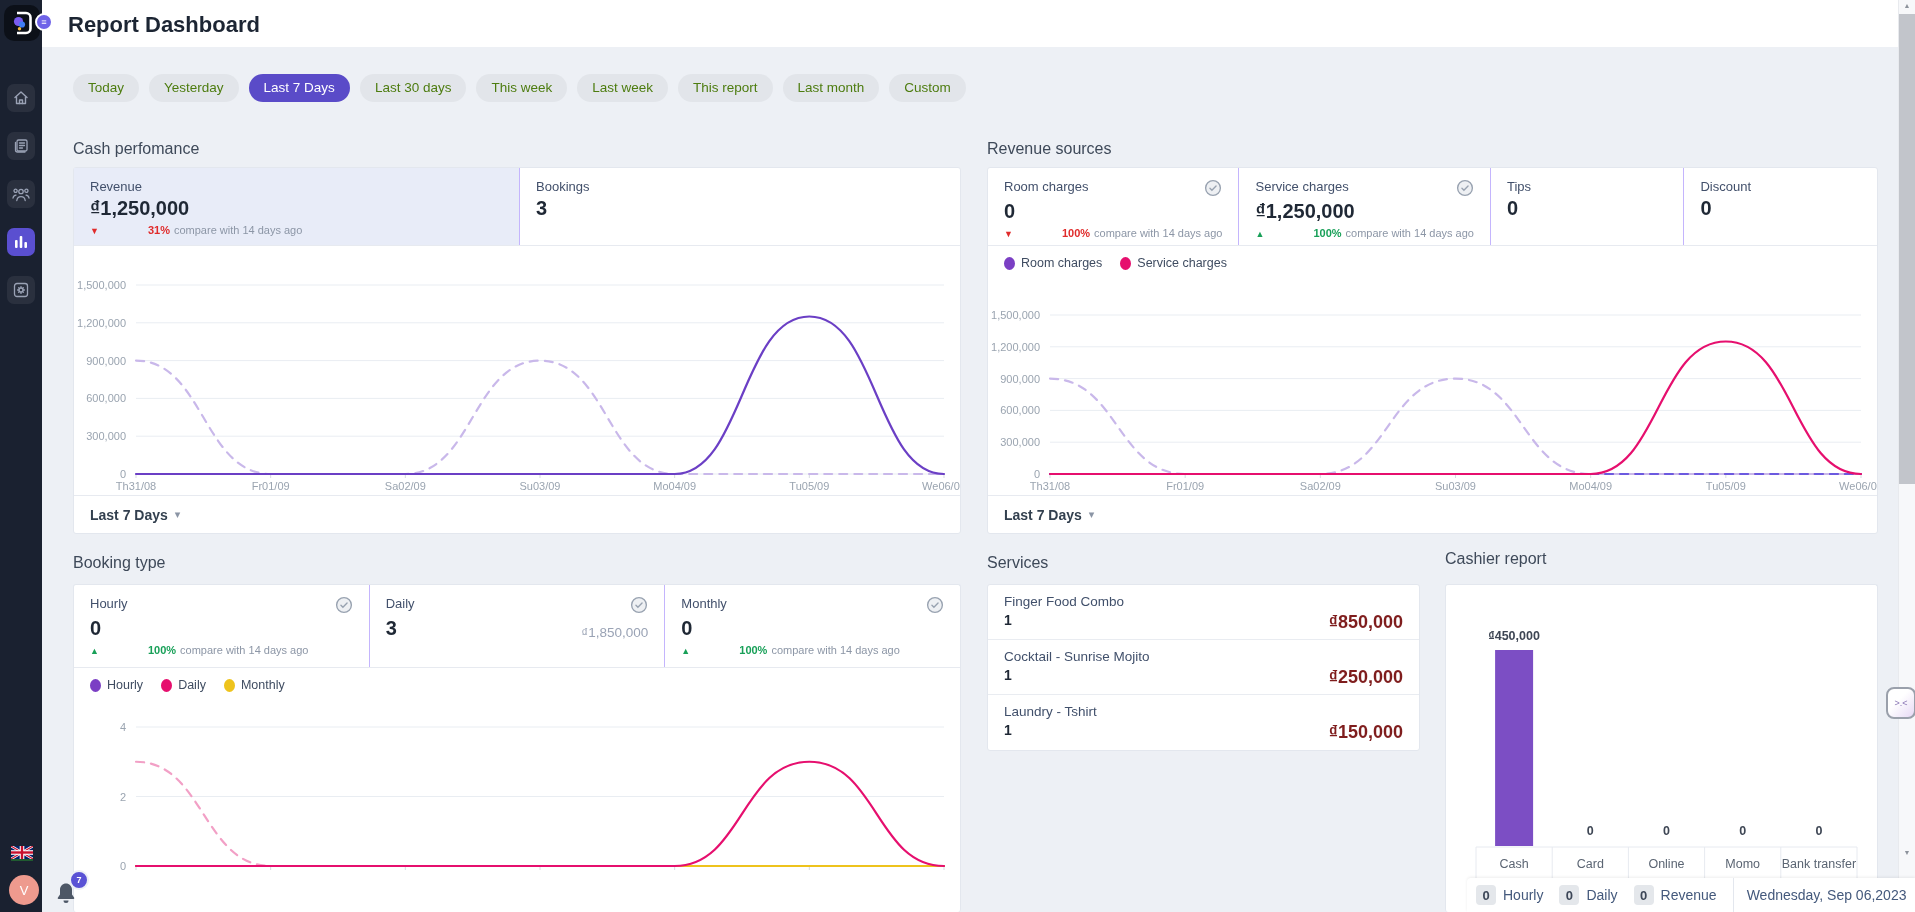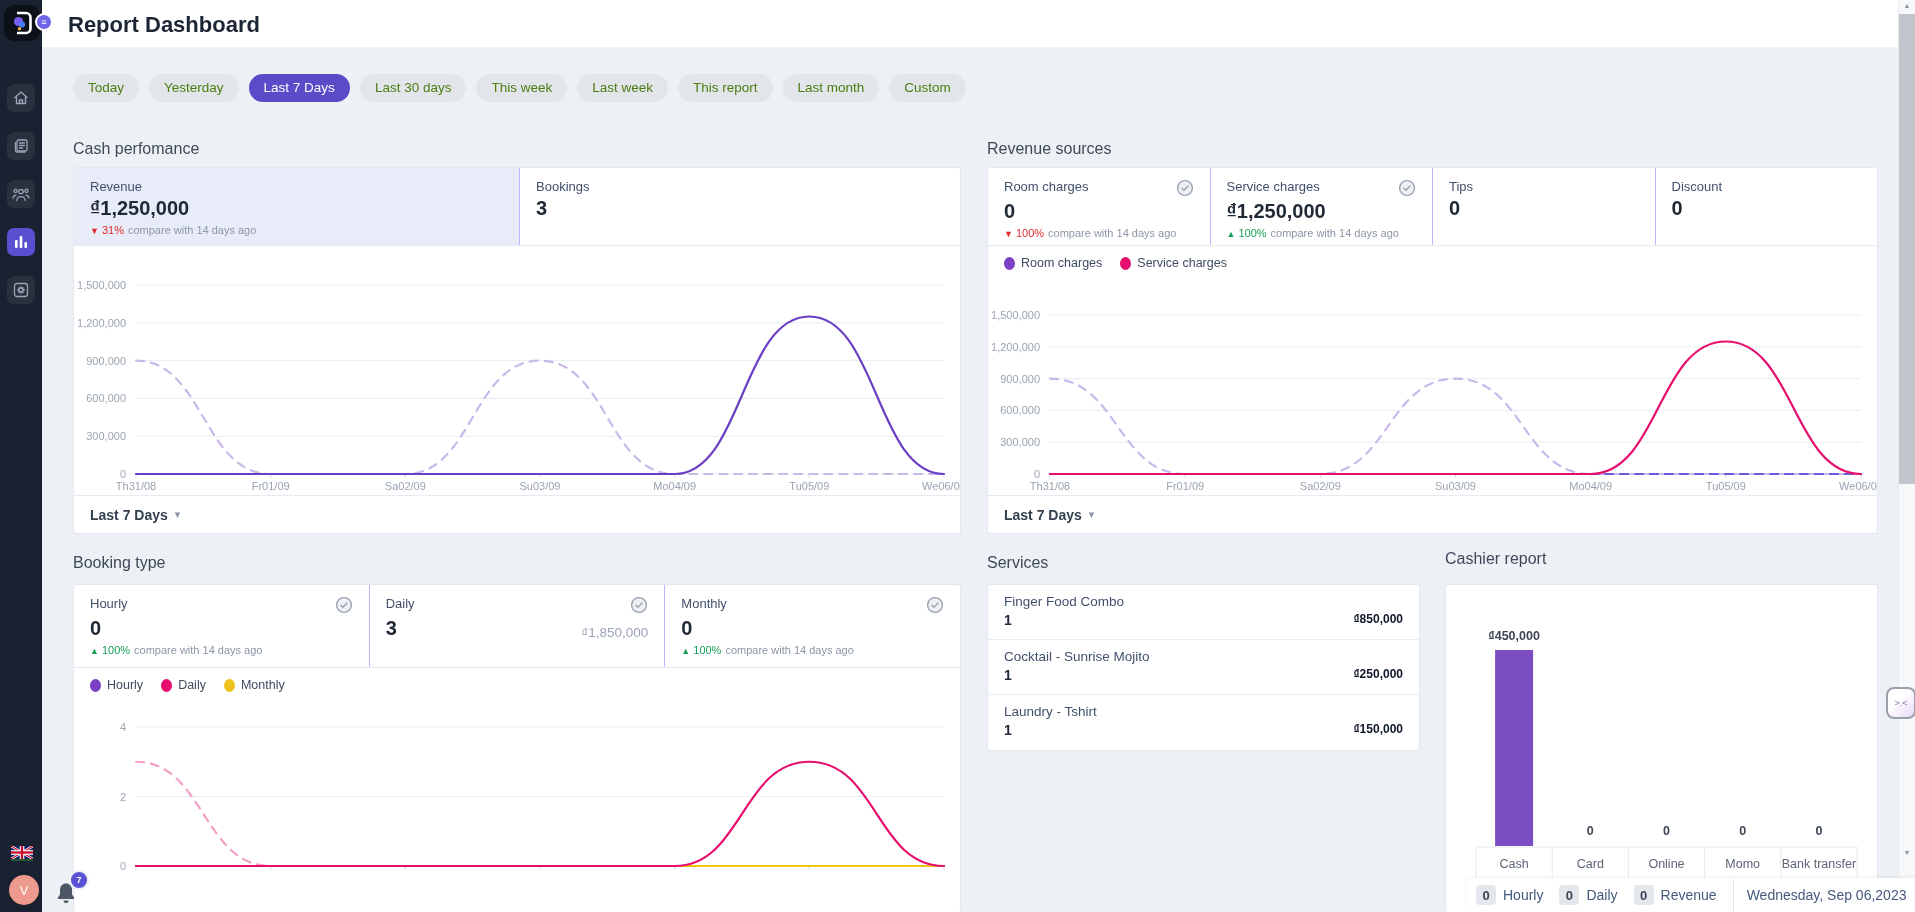--- a/index.html
+++ b/index.html
@@ -40,21 +40,21 @@
   .stat + .stat{border-left:1px solid #c4b5fd;}
   .stat.selected{background:#e8ecf8;}
   .stat .label-row{display:flex;justify-content:space-between;align-items:flex-start;}
   .stat .label{font-size:13px;color:#42506b;}
   .stat .value{font-size:20px;font-weight:600;color:#1f2835;margin-top:3px;}
   .value-row{display:flex;justify-content:space-between;align-items:flex-end;margin-top:3px;}
   .value-row .value{margin-top:0;}
   .side-amount{font-size:13.5px;color:#9aa3b5;}
   .delta{font-size:11px;margin-top:4px;white-space:nowrap;}
   .delta .arrow{font-size:9px;margin-right:3px;}
-  .delta .pct{font-weight:400;margin-right:4px;}
+  .delta .pct{font-weight:700;margin-right:4px;margin-left:46px;}
   .delta.down .arrow,.delta.down .pct{color:#e02b2b;}
   .delta.up .arrow,.delta.up .pct{color:#18a058;}
   .delta .rest{color:#8c96a6;}
   .check{width:18px;height:18px;flex:none;cursor:pointer;}
 
   .chart{position:absolute;left:0;right:0;}
   .card-footer{position:absolute;left:0;right:0;bottom:0;height:37px;border-top:1px solid #e7eaf0;
     display:flex;align-items:center;padding-left:16px;font-size:14px;font-weight:600;color:#33404f;cursor:pointer;}
   .caret{margin-left:7px;color:#8b95a5;font-size:11px;}
 
@@ -64,21 +64,21 @@
   .dot.purple{background:#7b3fc4;}
   .dot.pink{background:#e60f6e;}
   .dot.yellow{background:#eec31c;}
 
   
   .service-row{height:55px;box-sizing:border-box;padding:9px 16px;border-bottom:1px solid #e9ecf1;cursor:pointer;}
   .service-row:last-child{border-bottom:none;}
   .service-name{font-size:13.5px;color:#41506b;}
   .service-line{display:flex;justify-content:space-between;margin-top:3px;}
   .service-qty{font-size:14px;font-weight:700;color:#1f2835;}
-  .service-amt{font-size:12px;font-weight:700;color:#0f172a;}
+  .service-amt{font-size:18px;font-weight:700;color:#7f1d1d;}
 
   
   .bottombar{position:absolute;left:1467px;top:878px;width:448px;height:34px;background:#fff;z-index:40;
     display:flex;align-items:center;border-top-left-radius:4px;box-shadow:0 -1px 3px rgba(0,0,0,.07);
     padding-left:9px;box-sizing:border-box;}
   .bb-item{display:flex;align-items:center;margin-right:16px;font-size:14px;color:#44597c;}
   .chip{width:20px;height:20px;background:#e4e7eb;border-radius:4px;font-size:13px;font-weight:700;color:#3d4758;
     display:flex;align-items:center;justify-content:center;margin-right:7px;}
   .bb-divider{width:1px;height:34px;background:#e3e7ee;margin-right:13px;}
   .bb-date{font-size:14px;color:#44597c;white-space:nowrap;}

